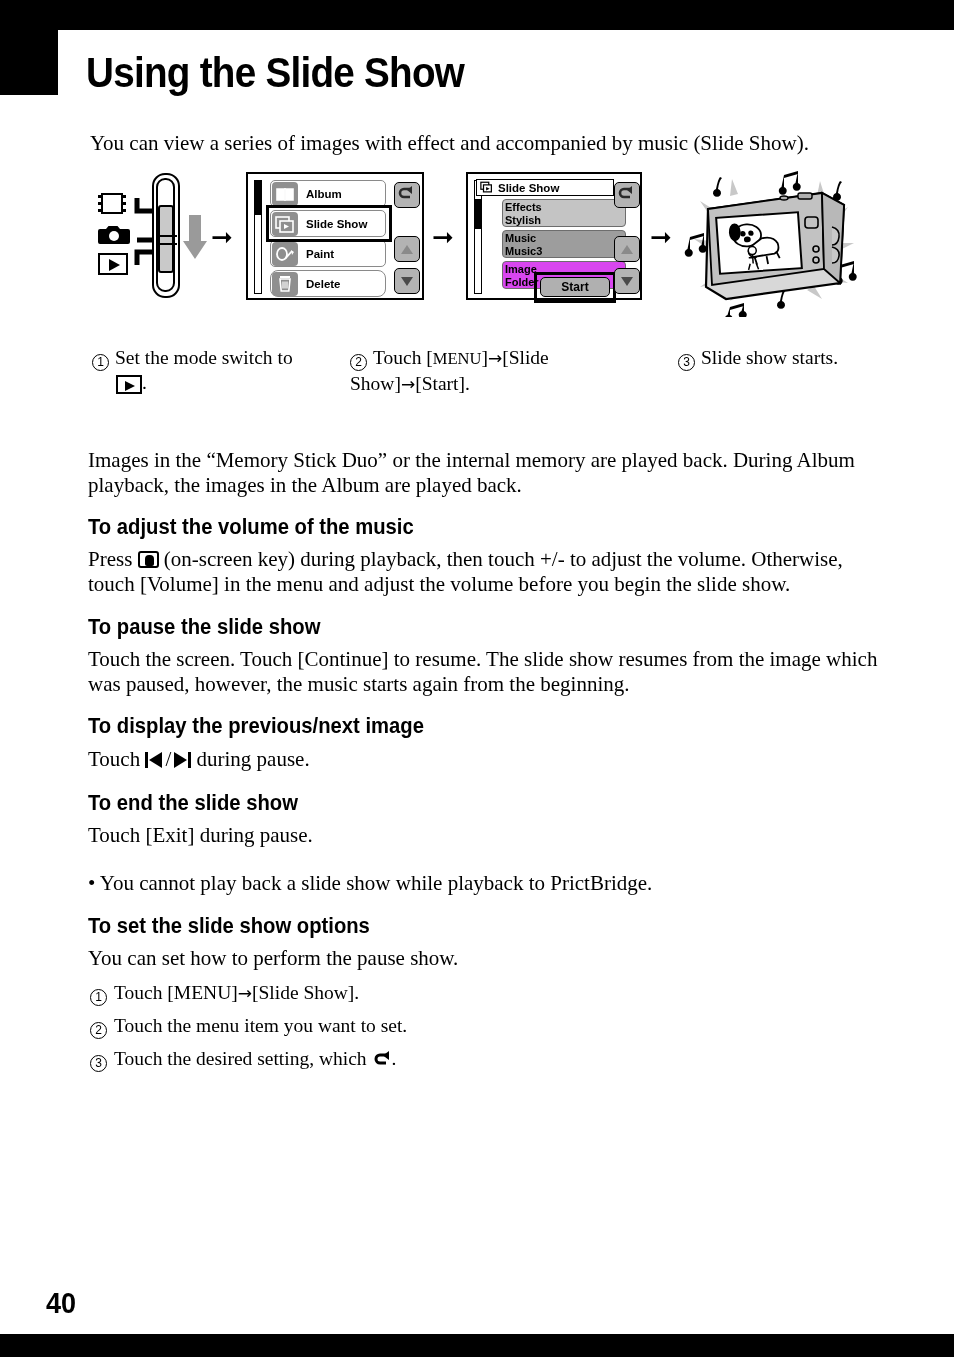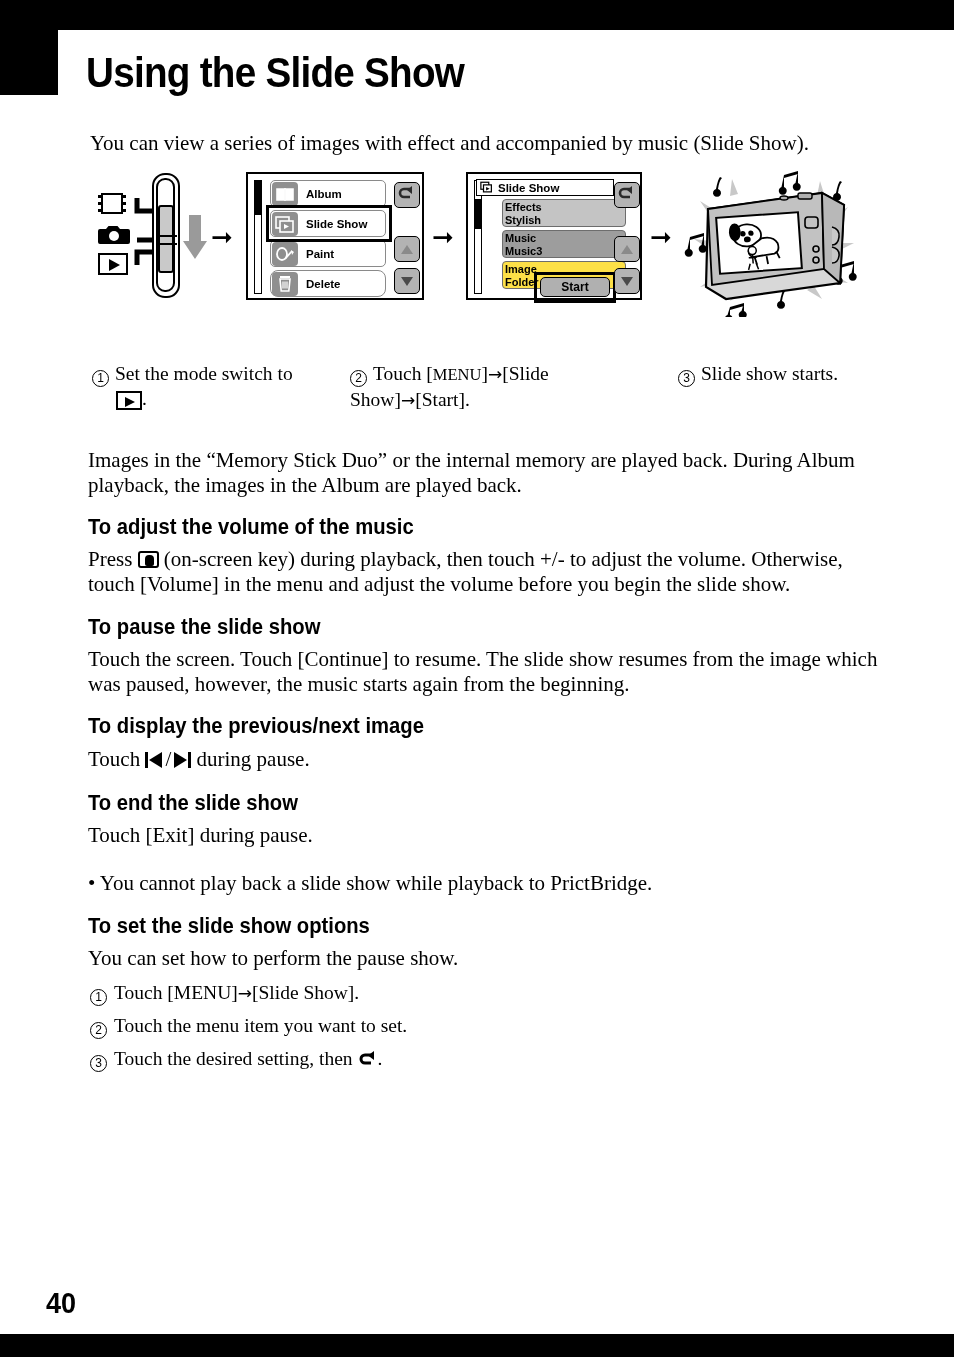--- a/index.html
+++ b/index.html
@@ -315,21 +315,21 @@
     border-radius: 4px;
     padding: 1px 0 0 2px;
     font-family: "Liberation Sans", sans-serif;
     font-weight: bold;
     font-size: 11px;
     line-height: 12.5px;
     margin-left: 16px;
   }
   .sr1 { top: 25px; background: #c4c4c4; }
   .sr2 { top: 56px; background: #9d9d9d; }
-  .sr3 { top: 87px; background: #fde047; }
+  .sr3 { top: 87px; background: #d946ef; }
 
   .start-btn {
     position: absolute; left: 72px; top: 103px;
     width: 70px; height: 20px;
     background: #b0b0b0;
     border: 1.5px solid #000;
     border-radius: 5px;
     font-family: "Liberation Sans", sans-serif;
     font-weight: bold;
     font-size: 12px;
@@ -340,21 +340,20 @@
   
   .camera-art { position: absolute; left: 672px; top: 0px; width: 200px; height: 152px; }
 
   
   .captions { position: absolute; left: 0; top: 345px; width: 954px; }
   .cap {
     position: absolute;
     font-family: "Liberation Serif", serif;
     font-size: 19.5px;
     line-height: 25px;
-    margin-top: 16px;
   }
   .cap .cnum { margin-right: 6px; }
   .cap1 { left: 92px; top: 0; width: 240px; }
   .cap2 { left: 350px; top: 0; width: 250px; }
   .cap3 { left: 678px; top: 0; width: 250px; }
 
   .smallcaps { font-size: 16.5px; }
 </style>
 </head>
 <body>
@@ -626,21 +625,21 @@
   <span><span>Touch [MENU]</span><span class="arrow-gl">→</span><span>[Slide Show].</span></span>
 </div>
 
 <div class="step-line sl2">
   <span class="circ-num">2</span>
   <span>Touch the menu item you want to set.</span>
 </div>
 
 <div class="step-line sl3">
   <span class="circ-num">3</span>
-  <span><span>Touch the desired setting, then</span>
+  <span><span>Touch the desired setting, which</span>
     <span class="ret-arrow">
       <svg width="20" height="18" viewBox="0 0 20 18">
         <path d="M14 5 h-6 a4 4 0 0 0 0 8 h6" stroke="#000" stroke-width="3" fill="none"></path>
         <path d="M17 1 l0 9 l-6 -4.5 z" fill="#000"></path>
       </svg>
     </span><span>.</span></span>
 </div>
 
 <div class="page-number">40</div>
 

